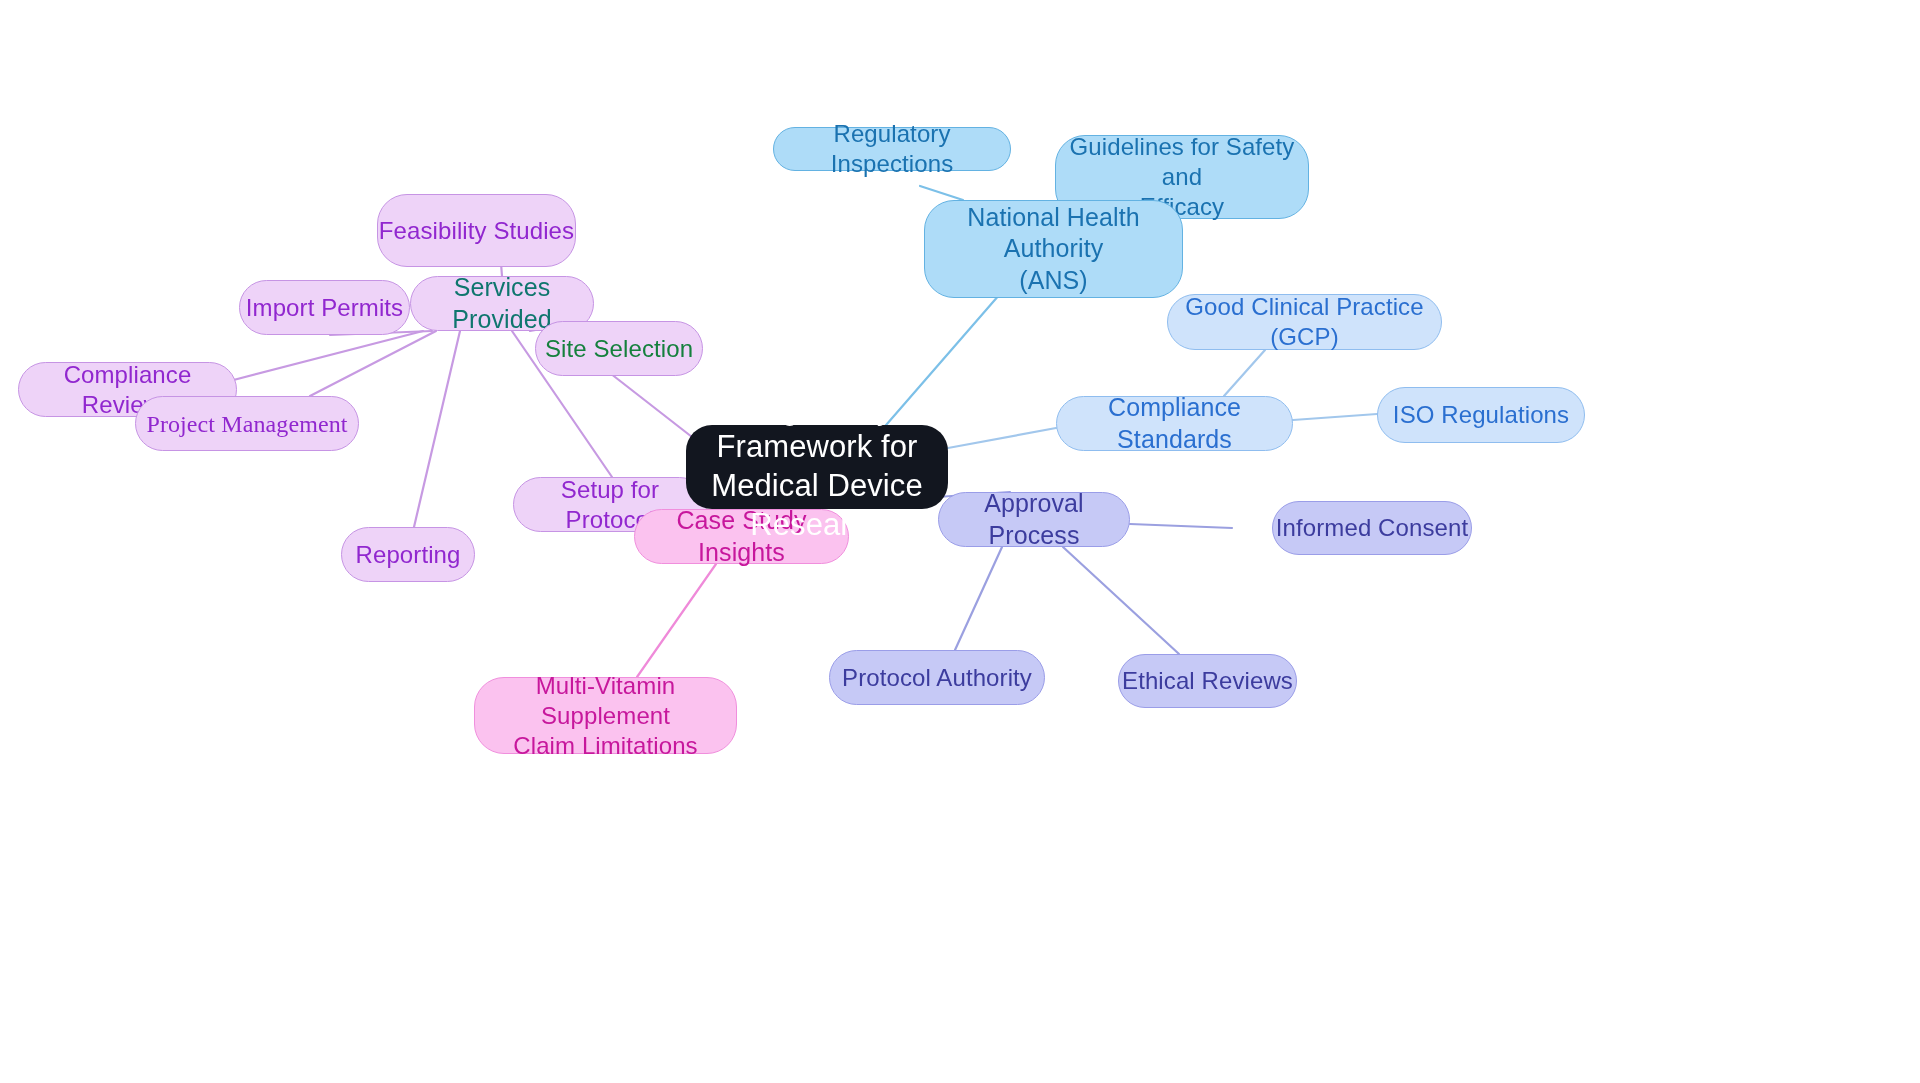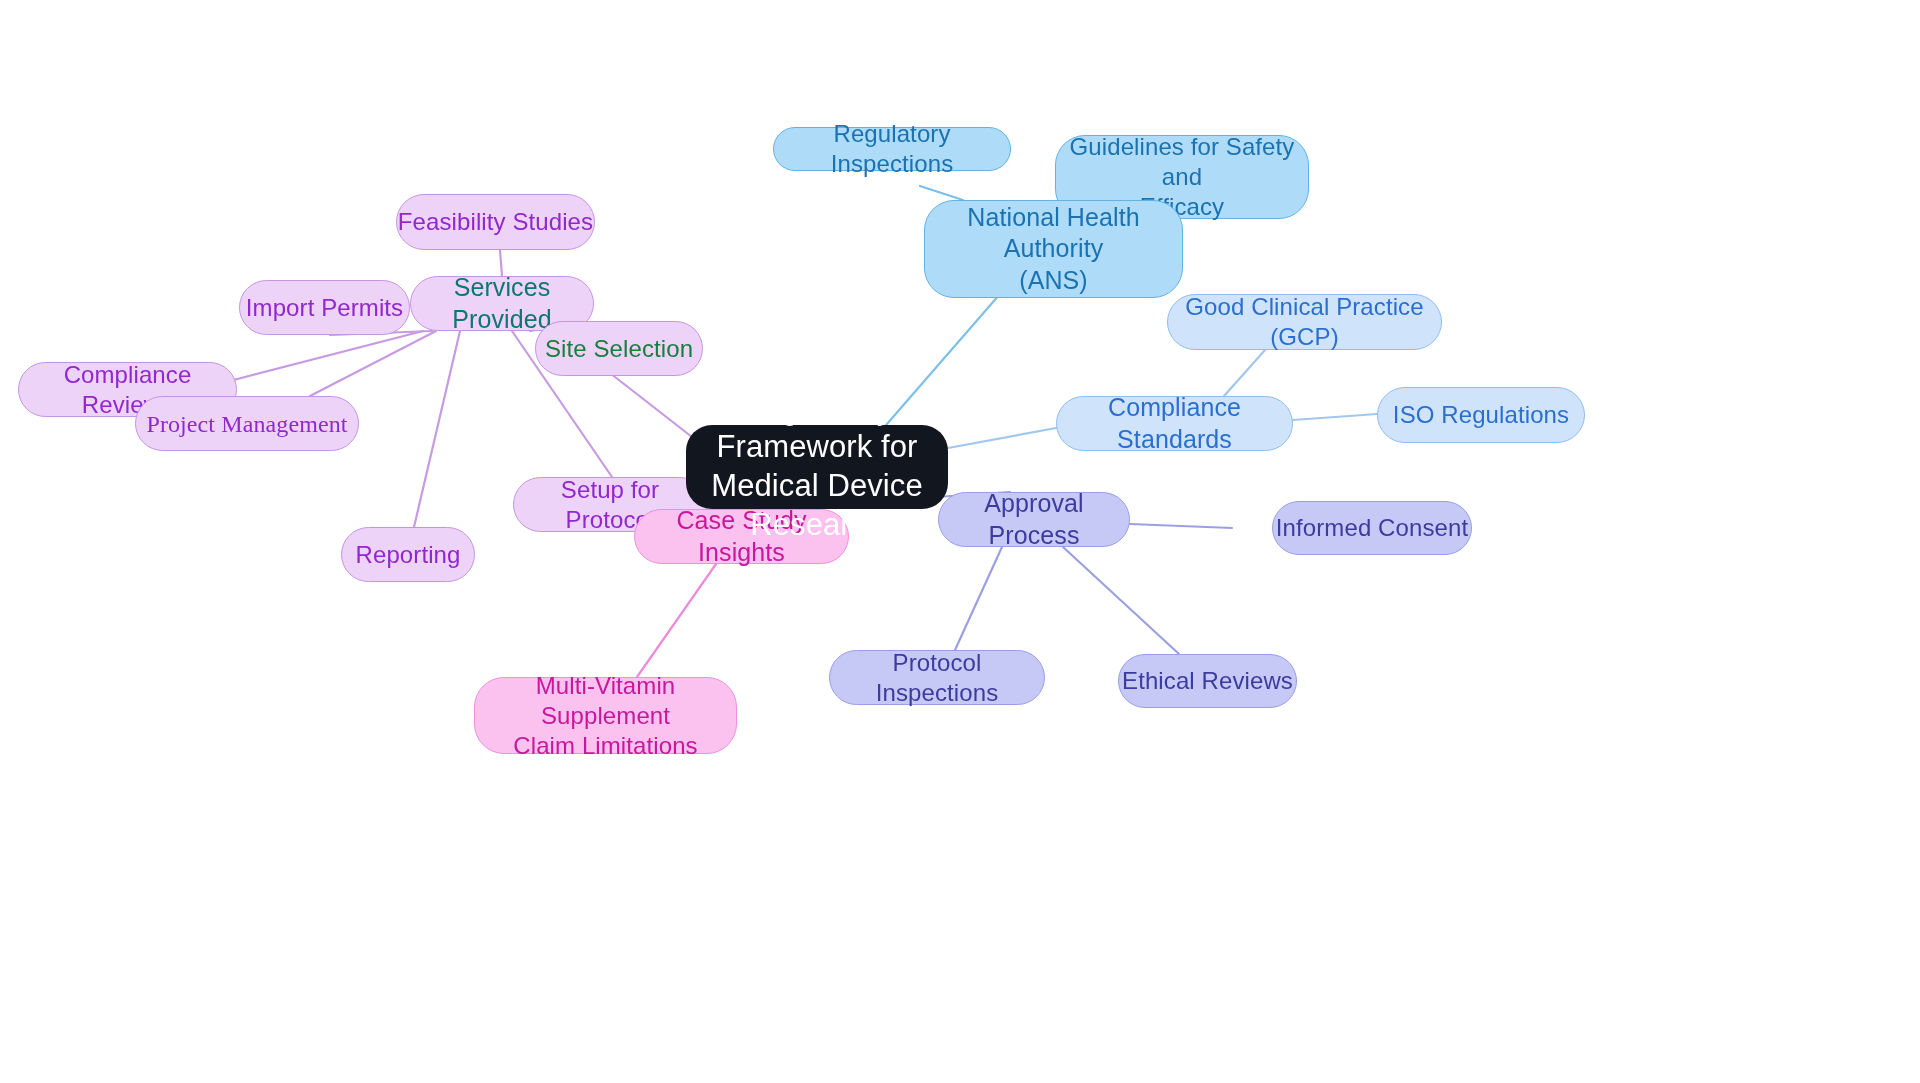--- a/index.html
+++ b/index.html
@@ -83,23 +83,23 @@
       <div class="node lvl2" style="left: 773px; top: 127px; width: 238px; height: 44px; background: rgb(174, 220, 248); border-color: rgb(99, 178, 226); color: rgb(26, 114, 176);"><span>Regulatory Inspections</span></div>
       <div class="node lvl2" style="left: 1055px; top: 135px; width: 254px; height: 84px; background: rgb(174, 220, 248); border-color: rgb(99, 178, 226); color: rgb(26, 114, 176);"><span>Guidelines for Safety and
 Efficacy</span></div>
       <div class="node lvl1" style="left: 924px; top: 200px; width: 259px; height: 98px; background: rgb(174, 220, 248); border-color: rgb(99, 178, 226); color: rgb(26, 114, 176);"><span>National Health Authority
 (ANS)</span></div>
       <div class="node lvl2" style="left: 1167px; top: 294px; width: 275px; height: 56px; background: rgb(207, 227, 251); border-color: rgb(143, 189, 239); color: rgb(42, 111, 208);"><span>Good Clinical Practice (GCP)</span></div>
       <div class="node lvl2" style="left: 1377px; top: 387px; width: 208px; height: 56px; background: rgb(207, 227, 251); border-color: rgb(143, 189, 239); color: rgb(42, 111, 208);"><span>ISO Regulations</span></div>
       <div class="node lvl1" style="left: 1056px; top: 396px; width: 237px; height: 55px; background: rgb(207, 227, 251); border-color: rgb(143, 189, 239); color: rgb(42, 111, 208);"><span>Compliance Standards</span></div>
       <div class="node lvl2" style="left: 1232px; top: 501px; width: 200px; height: 54px; background: rgb(198, 201, 246); border-color: rgb(154, 157, 232); color: rgb(60, 60, 158); margin-left: 40px;"><span>Informed Consent</span></div>
       <div class="node lvl1" style="left: 938px; top: 492px; width: 192px; height: 55px; background: rgb(198, 201, 246); border-color: rgb(154, 157, 232); color: rgb(60, 60, 158);"><span>Approval Process</span></div>
-      <div class="node lvl2" style="left: 829px; top: 650px; width: 216px; height: 55px; background: rgb(198, 201, 246); border-color: rgb(154, 157, 232); color: rgb(60, 60, 158);"><span>Protocol Inspections</span></div>
+      <div class="node lvl2" style="left: 829px; top: 650px; width: 216px; height: 55px; background: rgb(198, 201, 246); border-color: rgb(154, 157, 232); color: rgb(60, 60, 158);"><span>Protocol Authority</span></div>
       <div class="node lvl2" style="left: 1118px; top: 654px; width: 179px; height: 54px; background: rgb(198, 201, 246); border-color: rgb(154, 157, 232); color: rgb(60, 60, 158);"><span>Ethical Reviews</span></div>
-      <div class="node lvl2" style="left: 396px; top: 194px; width: 199px; height: 56px; background: rgb(238, 211, 248); border-color: rgb(198, 148, 228); color: rgb(145, 39, 207);"><span>Feasibility Studies</span></div>
+      <div class="node lvl2" style="left: 377px; top: 194px; width: 199px; height: 73px; background: rgb(238, 211, 248); border-color: rgb(198, 148, 228); color: rgb(145, 39, 207);"><span>Feasibility Studies</span></div>
       <div class="node lvl2" style="left: 239px; top: 280px; width: 171px; height: 55px; background: rgb(238, 211, 248); border-color: rgb(198, 148, 228); color: rgb(145, 39, 207);"><span>Import Permits</span></div>
       <div class="node lvl1" style="left: 410px; top: 276px; width: 184px; height: 55px; background: rgb(238, 211, 248); border-color: rgb(198, 148, 228); color: #0f766e;"><span>Services Provided</span></div>
       <div class="node lvl2" style="left: 535px; top: 321px; width: 168px; height: 55px; background: rgb(238, 211, 248); border-color: rgb(198, 148, 228); color: #15803d;"><span>Site Selection</span></div>
       <div class="node lvl2" style="left: 18px; top: 362px; width: 219px; height: 55px; background: rgb(238, 211, 248); border-color: rgb(198, 148, 228); color: rgb(145, 39, 207);"><span>Compliance Reviews</span></div>
       <div class="node lvl2" style="left: 135px; top: 396px; width: 224px; height: 55px; background: rgb(238, 211, 248); border-color: rgb(198, 148, 228); color: rgb(145, 39, 207); font-family: Liberation Serif, serif;"><span>Project Management</span></div>
       <div class="node lvl2" style="left: 513px; top: 477px; width: 194px; height: 55px; background: rgb(238, 211, 248); border-color: rgb(198, 148, 228); color: rgb(145, 39, 207);"><span>Setup for Protocol</span></div>
       <div class="node lvl2" style="left: 341px; top: 527px; width: 134px; height: 55px; background: rgb(238, 211, 248); border-color: rgb(198, 148, 228); color: rgb(145, 39, 207);"><span>Reporting</span></div>
       <div class="node lvl1" style="left: 634px; top: 509px; width: 215px; height: 55px; background: rgb(251, 194, 239); border-color: rgb(240, 143, 221); color: rgb(199, 23, 156);"><span>Case Study Insights</span></div>
       <div class="node lvl2" style="left: 474px; top: 677px; width: 263px; height: 77px; background: rgb(251, 194, 239); border-color: rgb(240, 143, 221); color: rgb(199, 23, 156);"><span>Multi-Vitamin Supplement
 Claim Limitations</span></div>

